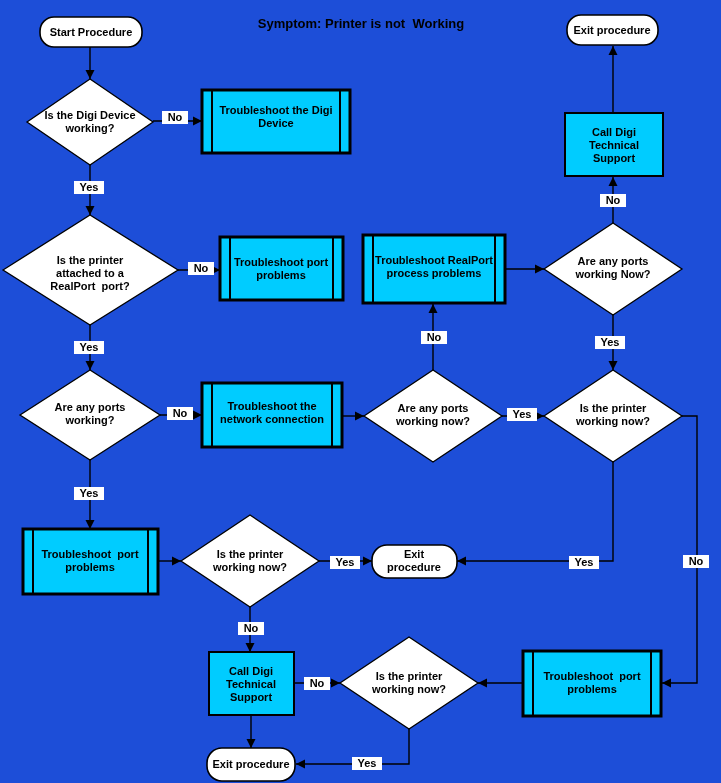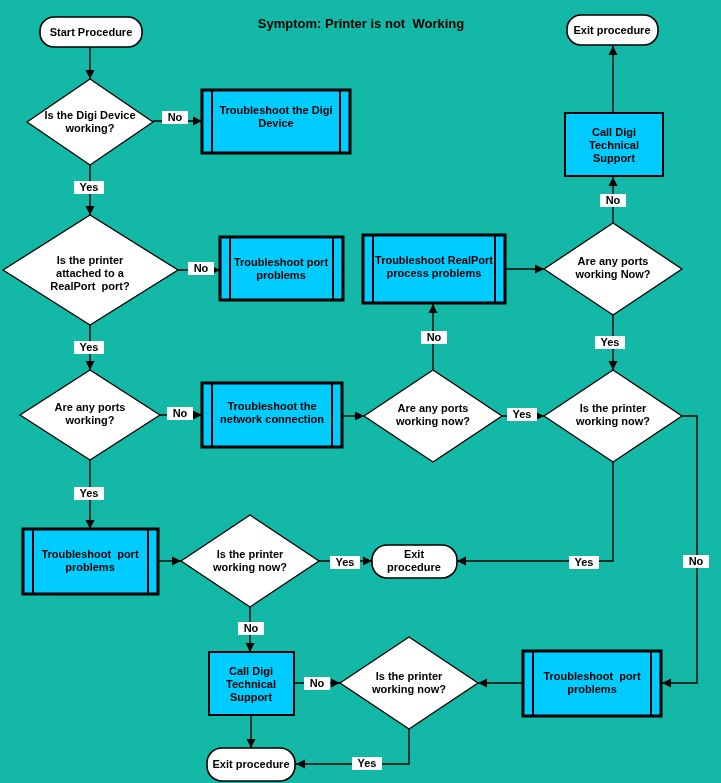--- a/index.html
+++ b/index.html
@@ -1,16 +1,16 @@
 <!DOCTYPE html>
 <html><head>
 <meta charset="utf-8">
 <style>
   html,body { margin:0; padding:0; background:#ffffff; }
-  .canvas { position:relative; width:721px; height:783px; background:#14b8a6; overflow:hidden; }
+  .canvas { position:relative; width:721px; height:783px; background:#1d4ed8; overflow:hidden; }
   svg { display:block; }
   .stadium { fill:#ffffff; stroke:#000000; stroke-width:1.6; }
   .diamond { fill:#ffffff; stroke:#000000; stroke-width:1.3; }
   .proc    { fill:#00CCFF; stroke:#000000; stroke-width:3; }
   .inner   { stroke:#000000; stroke-width:2; }
   .callbox { fill:#00CCFF; stroke:#000000; stroke-width:2; }
   .edge    { stroke:#000000; stroke-width:1.4; fill:none; }
   .ah      { fill:#000000; stroke:none; }
   .lbl-bg  { fill:#ffffff; stroke:none; }
   .node-text { font:bold 11px "Liberation Sans", sans-serif; fill:#000000; text-anchor:middle; white-space:pre; }

